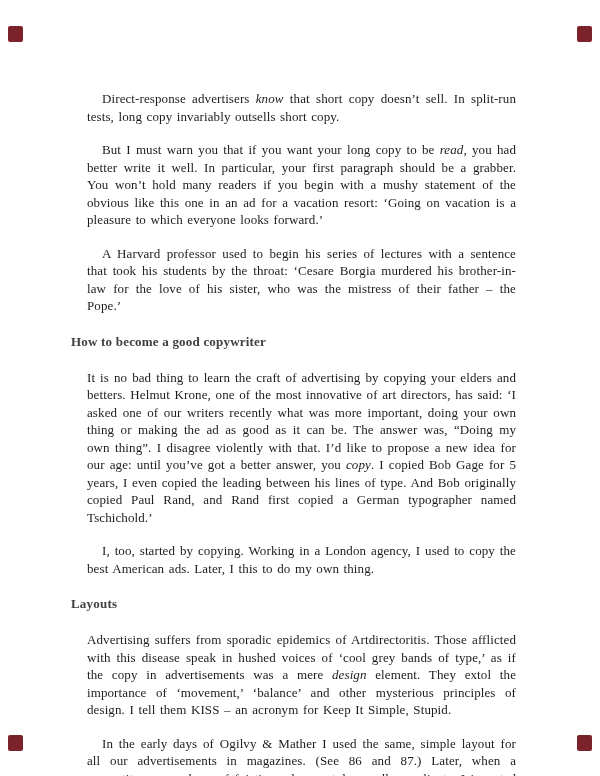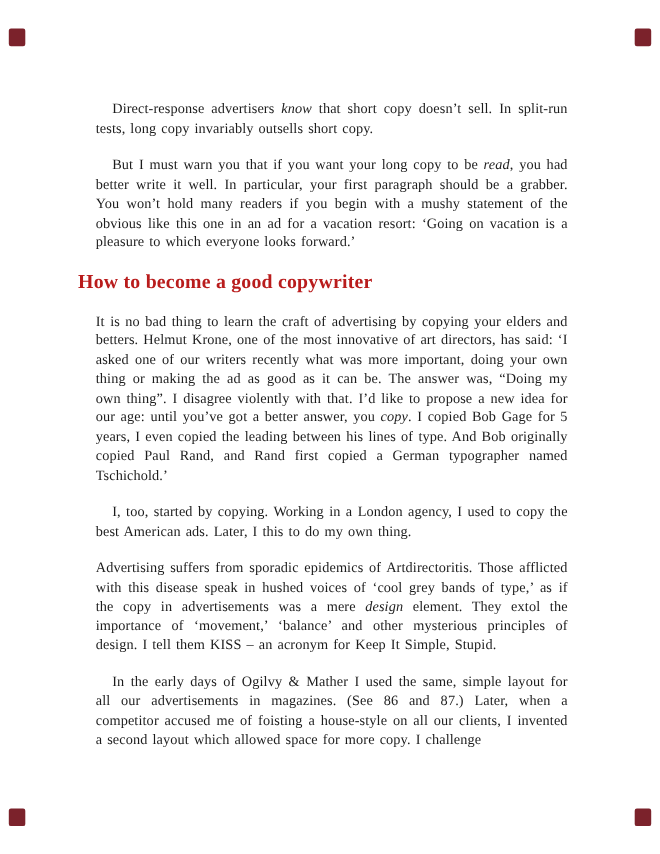--- a/index.html
+++ b/index.html
@@ -42,37 +42,39 @@
     font-size: 13px;
     line-height: 17.5px;
     text-align: justify;
     word-spacing: 1.2px;
     letter-spacing: 0.1px;
   }
   .para.indent { text-indent: 15px; }
   .para em { font-style: italic; }
   .heading {
     margin: 13px 0 4px 0;
-    font-size: 18px;
+    font-size: 13px;
     line-height: 22px;
     font-weight: bold;
-    color: #b91c1c;
+    color: #404040;
     letter-spacing: 0.2px;
   }
 </style>
 </head>
 <body style="background: rgb(255, 255, 255);">
 
 <div class="page">
   <div class="corner-mark corner-tl" style="background: rgb(123, 34, 43);"></div>
   <div class="corner-mark corner-tr" style="background: rgb(123, 34, 43);"></div>
   <div class="corner-mark corner-bl" style="background: rgb(123, 34, 43);"></div>
   <div class="corner-mark corner-br" style="background: rgb(123, 34, 43);"></div>
   <main class="text-block" id="text-block" style="color: rgb(28, 28, 28);">
       <p class="para indent"><span>Direct-response advertisers </span><em>know</em><span> that short copy doesn’t sell. In split-run tests, long copy invariably outsells short copy.</span></p>
       <p class="para indent"><span>But I must warn you that if you want your long copy to be </span><em>read</em><span>, you had better write it well. In particular, your first paragraph should be a grabber. You won’t hold many readers if you begin with a mushy statement of the obvious like this one in an ad for a vacation resort: ‘Going on vacation is a pleasure to which everyone looks forward.’</span></p>
+      <p class="para indent"><span>A Harvard professor used to begin his series of lectures with a sentence that took his students by the throat: ‘Cesare Borgia murdered his brother-in-law for the love of his sister, who was the mistress of their father – the Pope.’</span></p>
       <h2 class="heading">How to become a good copywriter</h2>
       <p class="para"><span>It is no bad thing to learn the craft of advertising by copying your elders and betters. Helmut Krone, one of the most innovative of art directors, has said: ‘I asked one of our writers recently what was more important, doing your own thing or making the ad as good as it can be. The answer was, “Doing my own thing”. I disagree violently with that. I’d like to propose a new idea for our age: until you’ve got a better answer, you </span><em>copy</em><span>. I copied Bob Gage for 5 years, I even copied the leading between his lines of type. And Bob originally copied Paul Rand, and Rand first copied a German typographer named Tschichold.’</span></p>
       <p class="para indent"><span>I, too, started by copying. Working in a London agency, I used to copy the best American ads. Later, I this to do my own thing.</span></p>
+      <h2 class="heading">Layouts</h2>
       <p class="para"><span>Advertising suffers from sporadic epidemics of Artdirectoritis. Those afflicted with this disease speak in hushed voices of ‘cool grey bands of type,’ as if the copy in advertisements was a mere </span><em>design</em><span> element. They extol the importance of ‘movement,’ ‘balance’ and other mysterious principles of design. I tell them KISS – an acronym for Keep It Simple, Stupid.</span></p>
       <p class="para indent"><span>In the early days of Ogilvy &amp; Mather I used the same, simple layout for all our advertisements in magazines. (See 86 and 87.) Later, when a competitor accused me of foisting a house-style on all our clients, I invented a second layout which allowed space for more copy. I challenge</span></p>
     </main>
 </div>
 
 </body></html>

